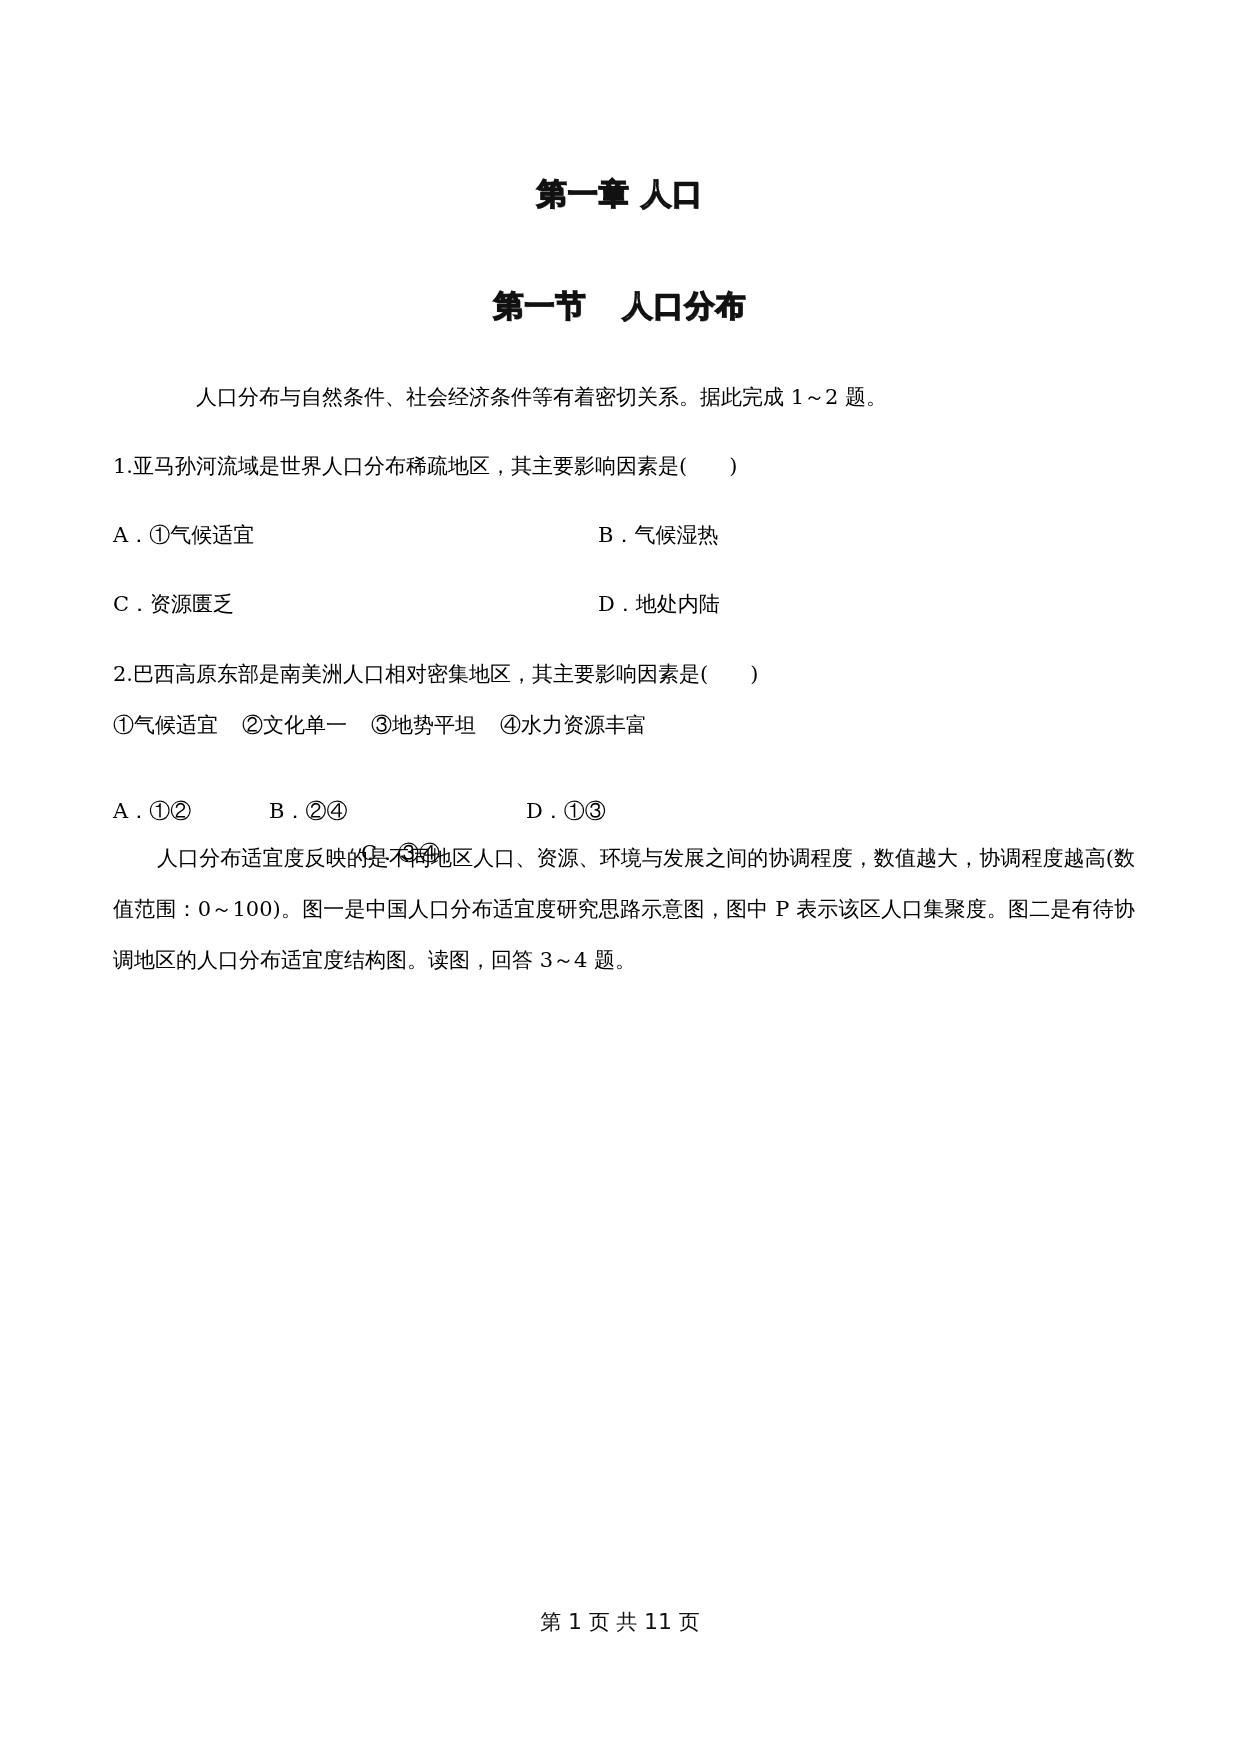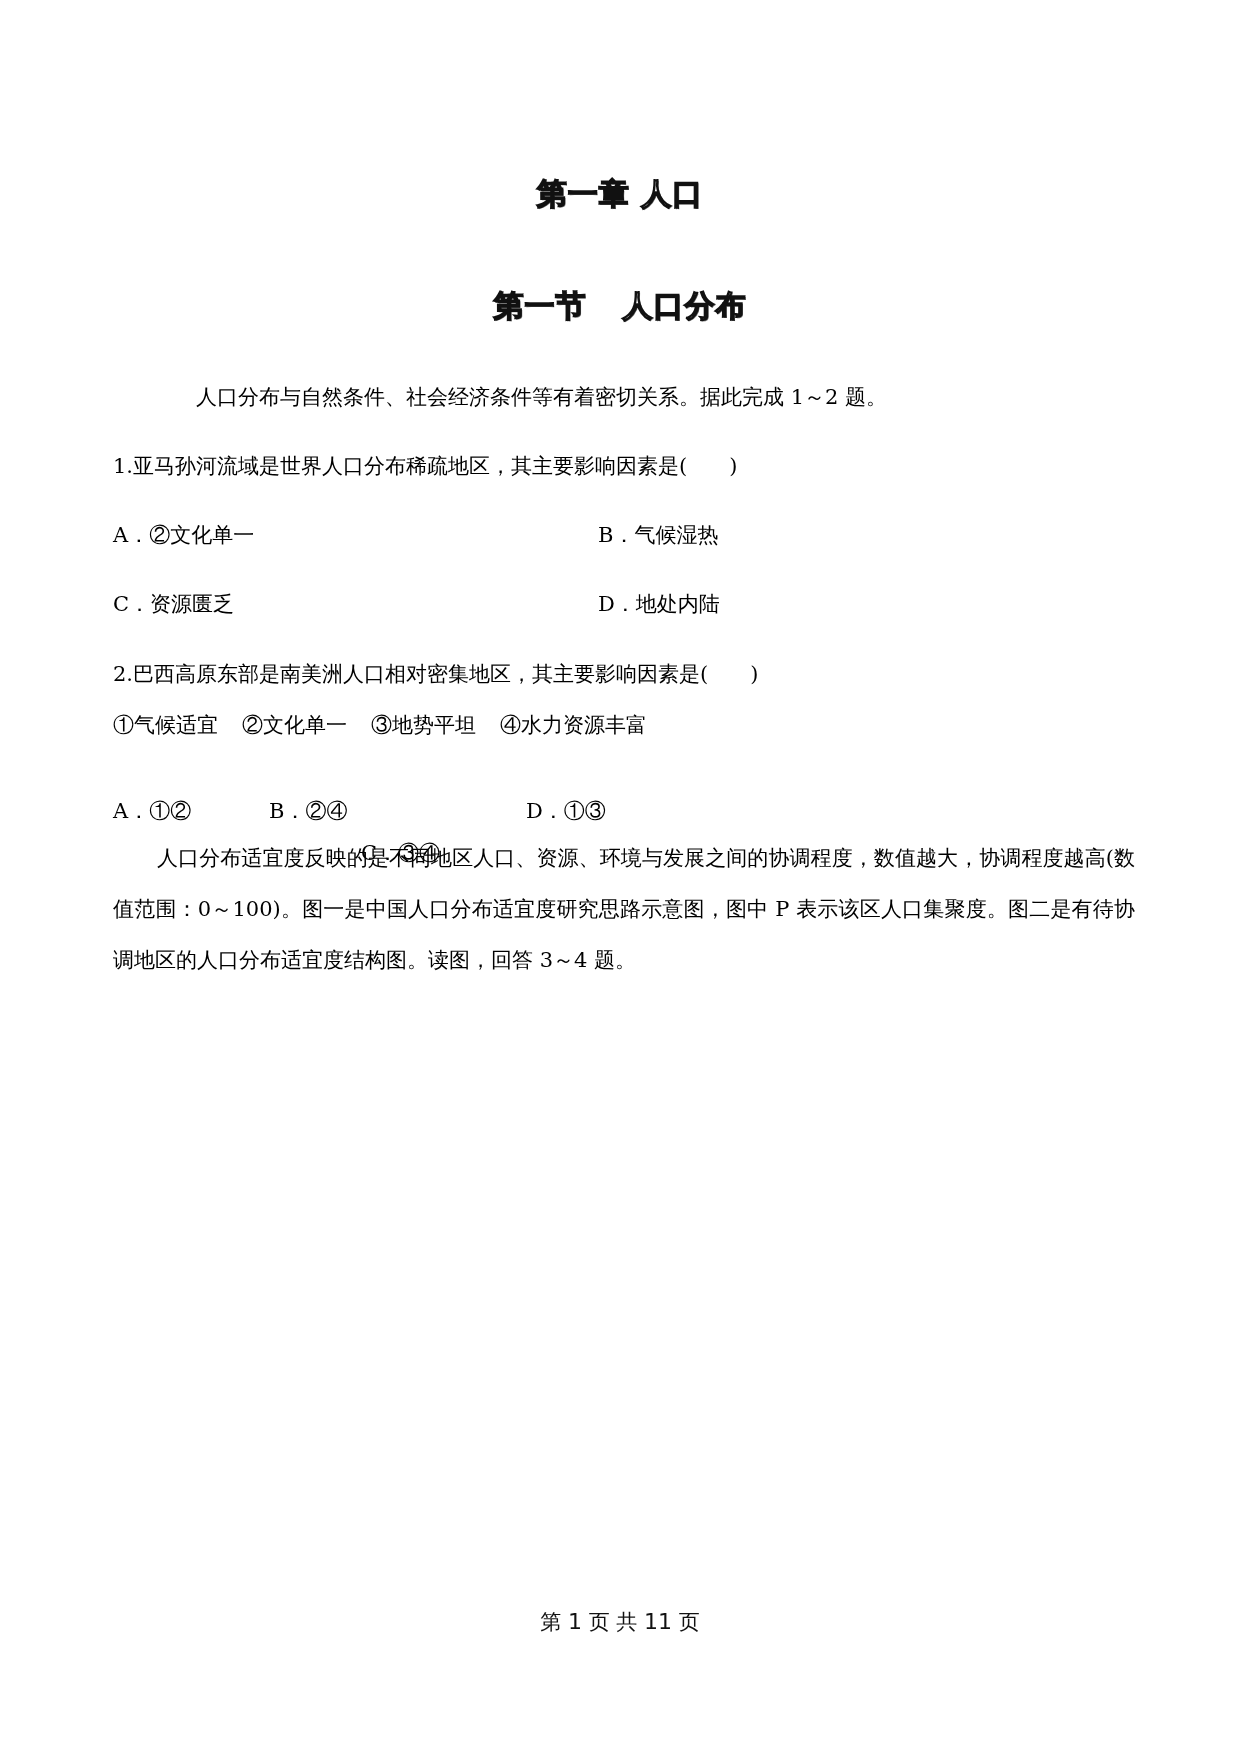--- a/index.html
+++ b/index.html
@@ -44,21 +44,21 @@
 
 <div class="page">
 
   <div class="title chapter-title">第一章  人口</div>
 
   <div class="title section-title"><span>第一节</span><span class="gap"></span><span>人口分布</span></div>
 
   <div class="line indent" style="top:383px;">人口分布与自然条件、社会经济条件等有着密切关系。据此完成 1～2 题。</div>
 
   <div class="line" style="top:452px;">1.亚马孙河流域是世界人口分布稀疏地区，其主要影响因素是(　　)</div>
-  <div class="line" style="top:521px;">A．②文化单一</div>
+  <div class="line" style="top:521px;">A．①气候适宜</div>
   <div class="line col2" style="top:521px;">B．气候湿热</div>
   <div class="line" style="top:590px;">C．资源匮乏</div>
   <div class="line col2" style="top:590px;">D．地处内陆</div>
 
   <div class="line" style="top:660px;">2.巴西高原东部是南美洲人口相对密集地区，其主要影响因素是(　　)</div>
   <div class="line" style="top:711px;">
     <span>①气候适宜</span><span class="sp" style="width:24px;"></span><span>②文化单一</span><span class="sp" style="width:24px;"></span><span>③地势平坦</span><span class="sp" style="width:24px;"></span><span>④水力资源丰富</span>
   </div>
   <div class="line" style="top:797px;">A．①②</div>
   <div class="line" style="left:233px; top:797px;margin-left:36px;">B．②④</div>

